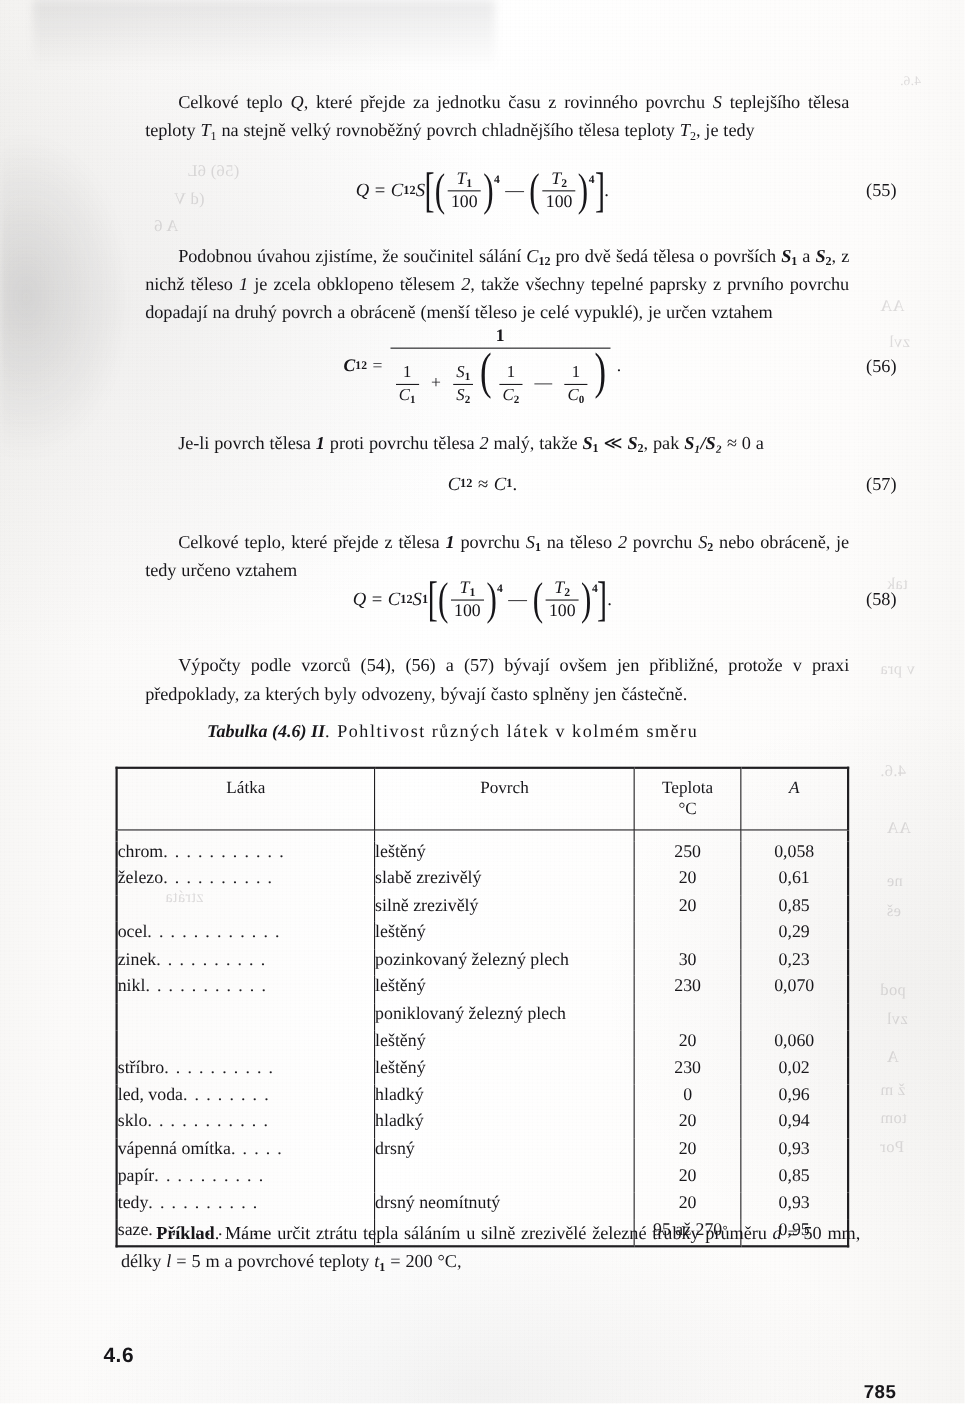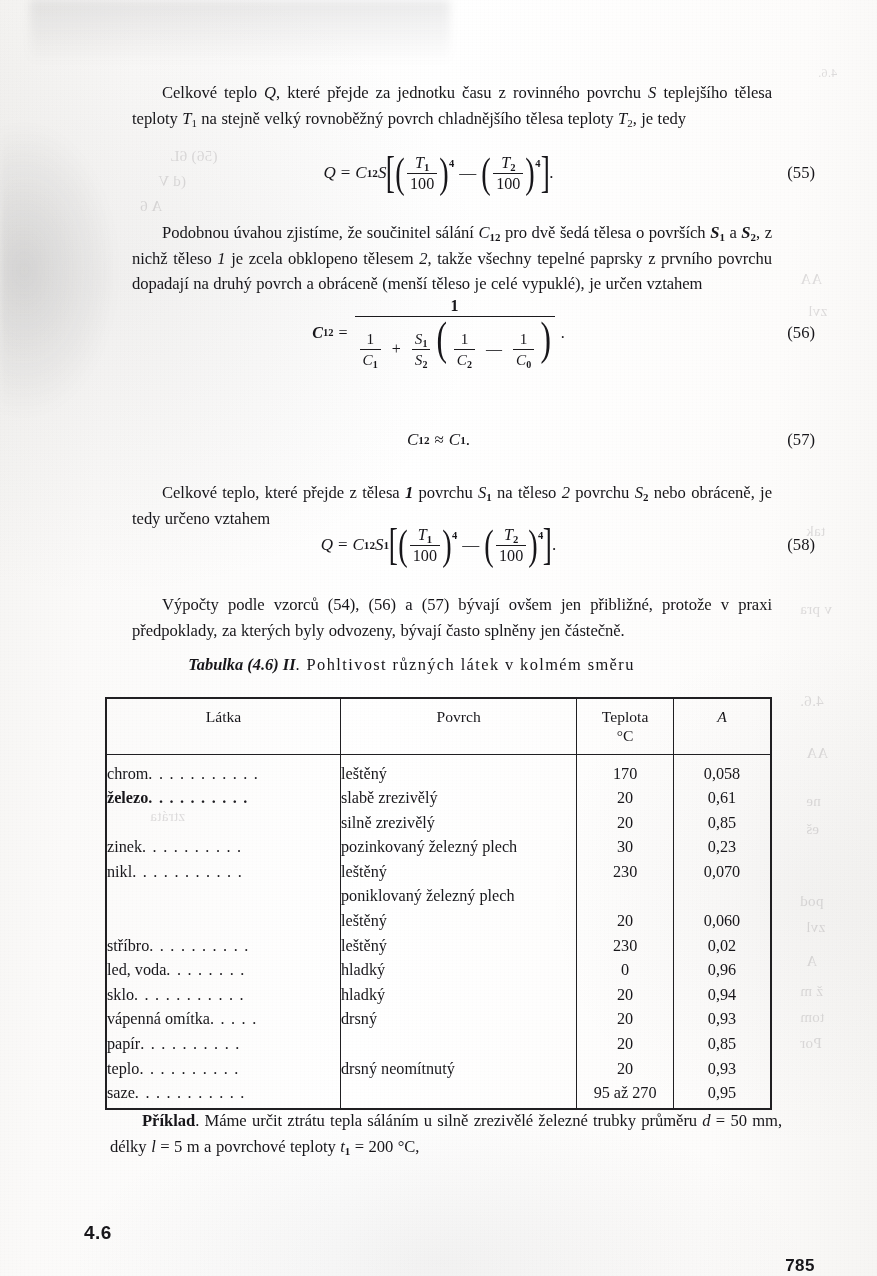--- a/index.html
+++ b/index.html
@@ -196,21 +196,21 @@
     color: #1c1b1f;
   }
   .srf { padding-left: 16px; font-size: 16.2px; white-space: nowrap; }
   .tmp { text-align: center; font-size: 16.2px; font-weight: bold; white-space: nowrap; }
   .aval { text-align: center; font-size: 16.2px; font-weight: bold; white-space: nowrap; }
   .rowline { height: 24.6px; }
 
   
   .foot-left {
     position: absolute;
-    left: 84px; top: 1222px;
+    left: 94px; top: 1222px;
     font-family: "Liberation Sans", sans-serif;
     font-weight: bold;
     font-size: 19px;
     letter-spacing: .5px;
   }
   .foot-right {
     position: absolute;
     right: 62px; top: 1256px;
     font-family: "Liberation Sans", sans-serif;
     font-weight: bold;
@@ -309,20 +309,21 @@
             <span class="den"><i>C</i><sub class="bf">0</sub></span>
           </span>
           <span class="pbig" style="font-size:2.9em;">)</span>
         </span>
       </span>
       <span style="margin-left:4px;">.</span>
     </span>
     <span class="eqnum">(56)</span>
   </div>
 
+  <p class="para" style="left:120px; top:378px; width:640px;"><span class="ind"></span><span>Je-li povrch tělesa </span><i class="bi">1</i><span> proti povrchu tělesa </span><i>2</i><span> malý, takže </span><i class="bf">S</i><sub class="bf">1</sub> <span>≪</span> <i class="bf">S</i><sub class="bf">2</sub><span>, pak </span><i class="bf">S₁/S₂</i> <span>≈</span><span> 0 a</span></p>
 
   <div class="eqrow" style="top:424px; height:32px;">
     <span class="eq">
       <i>C</i>
         <sub class="bf">12</sub>
       <span class="op">≈</span>
       <i>C</i>
         <sub class="bf">1</sub>
         <span>.</span>
     </span>
@@ -387,34 +388,40 @@
       <tr style="height:10px;">
         <td class="vline" style="border-left:2.2px solid #201f22;"></td>
         <td class="vline"></td>
         <td class="vline"></td>
         <td style="border-right:2.2px solid #201f22;"></td>
       </tr>
 
       <tr class="rowline">
         <td class="vline mat" style="border-left:2.2px solid #201f22;"><span>chrom</span><span class="leaders">...........</span></td>
         <td class="vline srf">leštěný</td>
-        <td class="vline tmp">170</td>
+        <td class="vline tmp">250</td>
         <td class="aval" style="border-right:2.2px solid #201f22;">0,058</td>
       </tr>
       <tr class="rowline">
-        <td class="vline mat" style="border-left:2.2px solid #201f22;font-weight:bold;"><span>železo</span><span class="leaders">..........</span></td>
+        <td class="vline mat" style="border-left:2.2px solid #201f22;"><span>železo</span><span class="leaders">..........</span></td>
         <td class="vline srf">slabě zrezivělý</td>
         <td class="vline tmp">20</td>
         <td class="aval" style="border-right:2.2px solid #201f22;">0,61</td>
       </tr>
       <tr class="rowline">
         <td class="vline mat" style="border-left:2.2px solid #201f22;"><span></span></td>
         <td class="vline srf">silně zrezivělý</td>
         <td class="vline tmp">20</td>
         <td class="aval" style="border-right:2.2px solid #201f22;">0,85</td>
+      </tr>
+      <tr class="rowline">
+        <td class="vline mat" style="border-left:2.2px solid #201f22;"><span>ocel</span><span class="leaders">............</span></td>
+        <td class="vline srf">leštěný</td>
+        <td class="vline tmp"></td>
+        <td class="aval" style="border-right:2.2px solid #201f22;">0,29</td>
       </tr>
       <tr class="rowline">
         <td class="vline mat" style="border-left:2.2px solid #201f22;"><span>zinek</span><span class="leaders">..........</span></td>
         <td class="vline srf">pozinkovaný železný plech</td>
         <td class="vline tmp">30</td>
         <td class="aval" style="border-right:2.2px solid #201f22;">0,23</td>
       </tr>
       <tr class="rowline">
         <td class="vline mat" style="border-left:2.2px solid #201f22;"><span>nikl</span><span class="leaders">...........</span></td>
         <td class="vline srf">leštěný</td>
@@ -457,21 +464,21 @@
         <td class="vline tmp">20</td>
         <td class="aval" style="border-right:2.2px solid #201f22;">0,93</td>
       </tr>
       <tr class="rowline">
         <td class="vline mat" style="border-left:2.2px solid #201f22;"><span>papír</span><span class="leaders">..........</span></td>
         <td class="vline srf"></td>
         <td class="vline tmp">20</td>
         <td class="aval" style="border-right:2.2px solid #201f22;">0,85</td>
       </tr>
       <tr class="rowline">
-        <td class="vline mat" style="border-left:2.2px solid #201f22;"><span>teplo</span><span class="leaders">..........</span></td>
+        <td class="vline mat" style="border-left:2.2px solid #201f22;"><span>tedy</span><span class="leaders">..........</span></td>
         <td class="vline srf">drsný neomítnutý</td>
         <td class="vline tmp">20</td>
         <td class="aval" style="border-right:2.2px solid #201f22;">0,93</td>
       </tr>
       <tr class="rowline">
         <td class="vline mat tbl-outer-bot" style="border-left:2.2px solid #201f22;"><span>saze</span><span class="leaders">...........</span></td>
         <td class="vline srf tbl-outer-bot"></td>
         <td class="vline tmp tbl-outer-bot">95 až 270</td>
         <td class="aval tbl-outer-bot" style="border-right:2.2px solid #201f22;">0,95</td>
       </tr>

